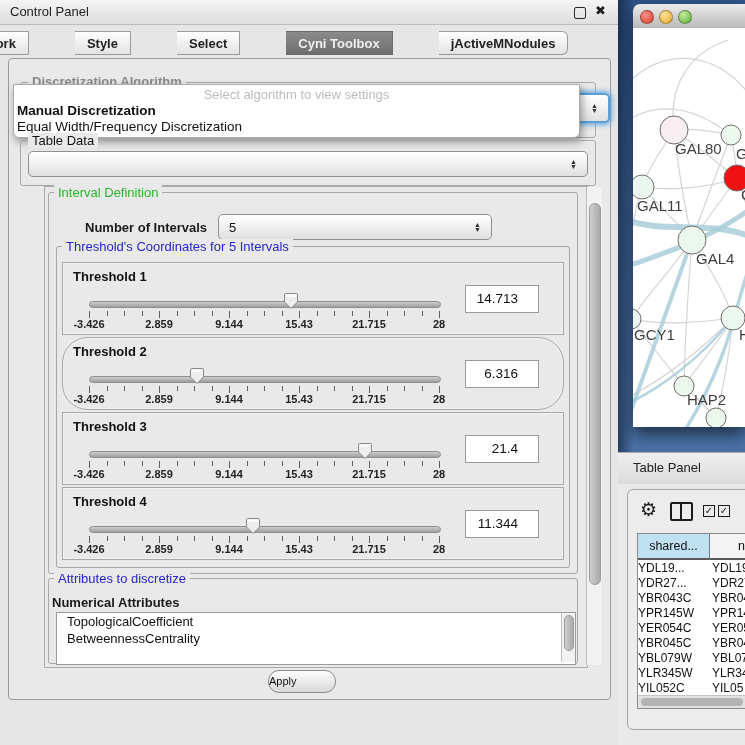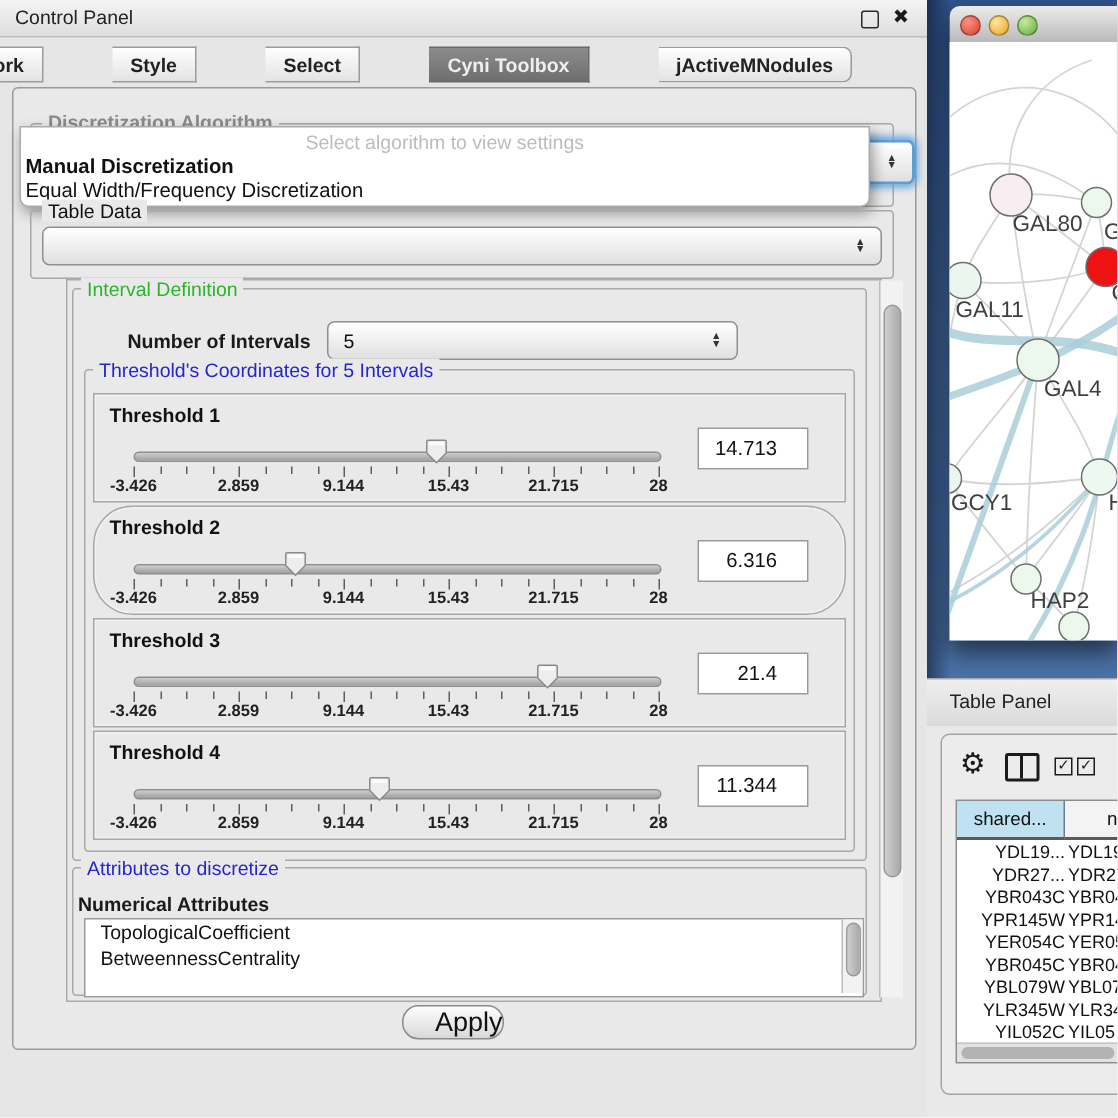--- a/index.html
+++ b/index.html
@@ -65,22 +65,22 @@
     font-size:11px;font-weight:bold;color:#222;}
   .sl-value{position:absolute;left:402px;top:22px;width:52px;height:26px;background:#fff;
     border:1px solid #9a9a9a;font-size:13.5px;color:#111;text-align:right;
     line-height:26px;padding-right:20px;}
 
   #attr-list{left:56px;top:612px;width:518px;height:51px;background:#fff;
     border:1px solid #9a9a9a;overflow:hidden;}
   .attr-item{font-size:13px;color:#111;padding-left:10px;height:17px;line-height:17px;white-space:nowrap;}
 
   #apply-btn{left:268px;top:670px;width:66px;height:21px;border:1px solid #8b8b8b;border-radius:11px;
-    background:linear-gradient(#fefefe,#d8d8d8);font-size:18px;color:#111;
-    text-align:right;line-height:21px;}
+    background:linear-gradient(#fefefe,#d8d8d8);font-size:11px;color:#111;
+    text-align:left;line-height:21px;}
 
   
   #desktop{left:618px;top:0;width:127px;height:452px;
     background:linear-gradient(180deg,#30538a 0%,#42669c 55%,#4a72a7 100%);}
   #desktop::before{content:"";position:absolute;left:0;top:0;width:16px;height:100%;
     background:linear-gradient(90deg,rgba(10,20,40,.55),rgba(10,20,40,0));}
   #net-window{left:633px;top:4px;width:112px;height:423px;border-radius:7px 0 0 0;
     box-shadow:0 8px 16px rgba(0,0,0,.55);}
   #net-titlebar{left:0;top:0;width:112px;height:24px;border-radius:7px 0 0 0;
     background:linear-gradient(#ececec,#b9b9b9);border-bottom:1px solid #979797;}
@@ -104,21 +104,21 @@
     font-size:10px;line-height:9px;text-align:center;color:#1b1b1b;font-weight:bold;}
 
   #tp-table{left:637px;top:533px;width:120px;height:174px;background:#fff;
     border:1px solid #8b8b8b;overflow:hidden;}
   #tp-header{position:absolute;left:0;top:0;height:26px;display:flex;}
   .hcell{font-size:12.5px;color:#111;border-bottom:2px solid #5a5a5a;
     display:flex;align-items:center;}
   .hcell.c1{width:71px;background:#bfe1f1;border-right:1px solid #6d7f8c;justify-content:center;}
   .hcell.c2{width:60px;background:#f3f3f3;padding-left:28px;}
   .trow{position:absolute;left:0;height:15px;display:flex;font-size:12px;color:#111;}
-  .tcell1{width:72px;text-align:right;line-height:15px;}
+  .tcell1{width:72px;text-align:left;line-height:15px;}
   .tcell2{padding-left:2px;line-height:15px;white-space:nowrap;}
   #tp-hscroll{position:absolute;left:0;top:161px;width:120px;height:12px;
     background:#e2e2e2;border-top:1px solid #c4c4c4;}
   #tp-hscroll div{position:absolute;left:3px;top:2px;width:102px;height:8px;
     background:#b3b3b3;border-radius:4px;}
 </style>
 </head>
 <body>
 
 <div id="screen">

